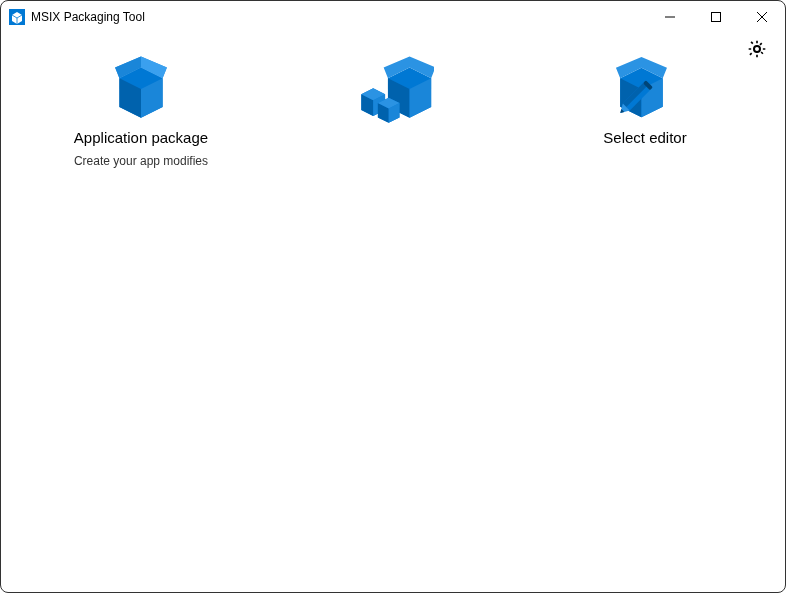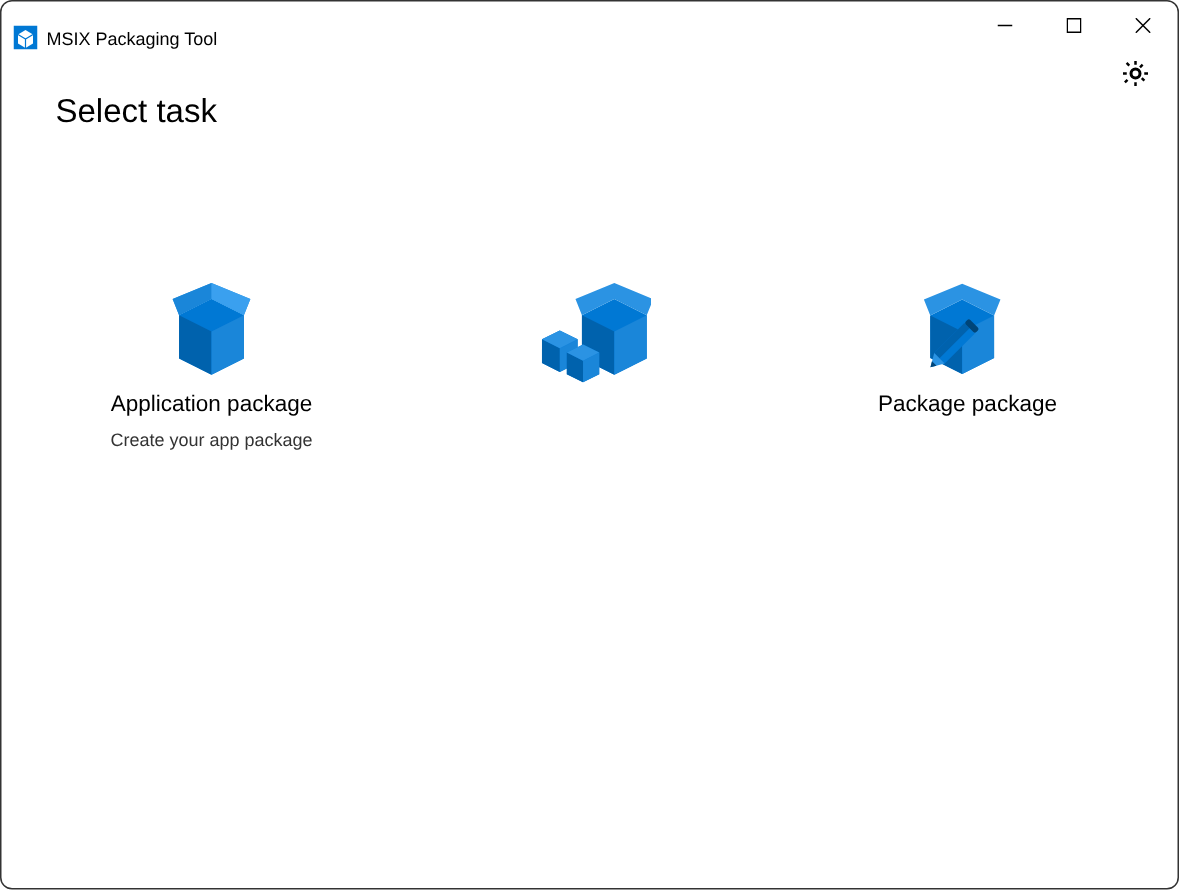--- a/index.html
+++ b/index.html
@@ -11,21 +11,21 @@
       font-family: "Segoe UI", Tahoma, sans-serif;
       background: #ffffff;
       width: 786px;
       height: 593px;
       overflow: hidden;
       border: 1px solid #333;
       border-radius: 8px;
     }
     .titlebar {
       display: flex;
-      align-items: flex-end;
+      align-items: center;
       height: 32px;
       padding-left: 8px;
     }
     .titlebar-icon {
       width: 16px;
       height: 16px;
       margin-right: 6px;
       display: flex;
       align-items: center;
       justify-content: center;
@@ -138,40 +138,39 @@
       <path fill="none" stroke="#000" stroke-width="1.6" d="M12 8a4 4 0 1 0 0 8 4 4 0 0 0 0-8z"></path>
       <path fill="none" stroke="#000" stroke-width="1.6" d="M12 2l1.5 2.6 3-0.4 0.9 2.9 2.6 1.5-0.4 3 2 2.4-2 2.4 0.4 3-2.6 1.5-0.9 2.9-3-0.4L12 22l-1.5-2.6-3 0.4-0.9-2.9-2.6-1.5 0.4-3-2-2.4 2-2.4-0.4-3 2.6-1.5 0.9-2.9 3 0.4z" opacity="0"></path>
       <g fill="#000">
         <circle cx="12" cy="12" r="3.2" fill="none" stroke="#000" stroke-width="1.6"></circle>
         <path d="M11 2h2v3h-2zM11 19h2v3h-2zM2 11h3v2H2zM19 11h3v2h-3z"></path>
         <path d="M4.2 4.2l1.4-1.4 2.1 2.1-1.4 1.4zM16.3 16.3l1.4-1.4 2.1 2.1-1.4 1.4zM4.2 19.8l-1.4-1.4 2.1-2.1 1.4 1.4zM16.3 7.7l-1.4-1.4 2.1-2.1 1.4 1.4z" transform="rotate(0 12 12)"></path>
       </g>
     </svg>
   </div>
 
-  <h1 class="page-title">Select task</h1>
 
   <div class="tasks">
 
     <div class="task">
       <div class="task-icon">
         <svg width="72" height="72" viewBox="0 0 100 100">
           <g fill="#0078D4">
             <polygon points="20,35 50,20 80,35 80,75 50,90 20,75"></polygon>
             <polygon points="20,35 50,50 80,35 50,20" fill="#0078D4"></polygon>
             <polygon points="20,35 50,50 50,90 20,75" fill="#0062AD"></polygon>
             <polygon points="80,35 50,50 50,90 80,75" fill="#1A86D9"></polygon>
             <polygon points="14,20 50,5 86,20 80,35 50,20 20,35" fill="#2B93E3"></polygon>
             <polygon points="14,20 20,35 50,20 50,5" fill="#1A86D9"></polygon>
             <polygon points="86,20 80,35 50,20 50,5" fill="#3AA0EF"></polygon>
           </g>
         </svg>
       </div>
       <div class="task-title">Application package</div>
-      <div class="task-desc">Create your app package</div>
+      <div class="task-desc">Create your app modifies</div>
     </div>
 
     <div class="task">
       <div class="task-icon">
         <svg width="82" height="72" viewBox="0 0 110 100">
           <g fill="#0078D4" transform="translate(28,0)">
             <polygon points="20,35 50,20 80,35 80,75 50,90 20,75"></polygon>
             <polygon points="20,35 50,50 50,90 20,75" fill="#0062AD"></polygon>
             <polygon points="80,35 50,50 50,90 80,75" fill="#1A86D9"></polygon>
             <polygon points="14,20 50,5 86,20 80,35 50,20 20,35" fill="#2B93E3"></polygon>
@@ -203,17 +202,17 @@
           </g>
           <g transform="translate(52,42) rotate(45)">
             <rect x="0" y="0" width="14" height="40" fill="#0078D4"></rect>
             <rect x="0" y="0" width="7" height="40" fill="#0062AD"></rect>
             <polygon points="0,40 14,40 7,52" fill="#2B93E3"></polygon>
             <polygon points="4,47 10,47 7,52" fill="#004578"></polygon>
             <rect x="0" y="-6" width="14" height="6" fill="#004578" rx="2"></rect>
           </g>
         </svg>
       </div>
-      <div class="task-title">Package package</div>
+      <div class="task-title">Select editor</div>
     </div>
 
   </div>
 </div>
 
 </body></html>

